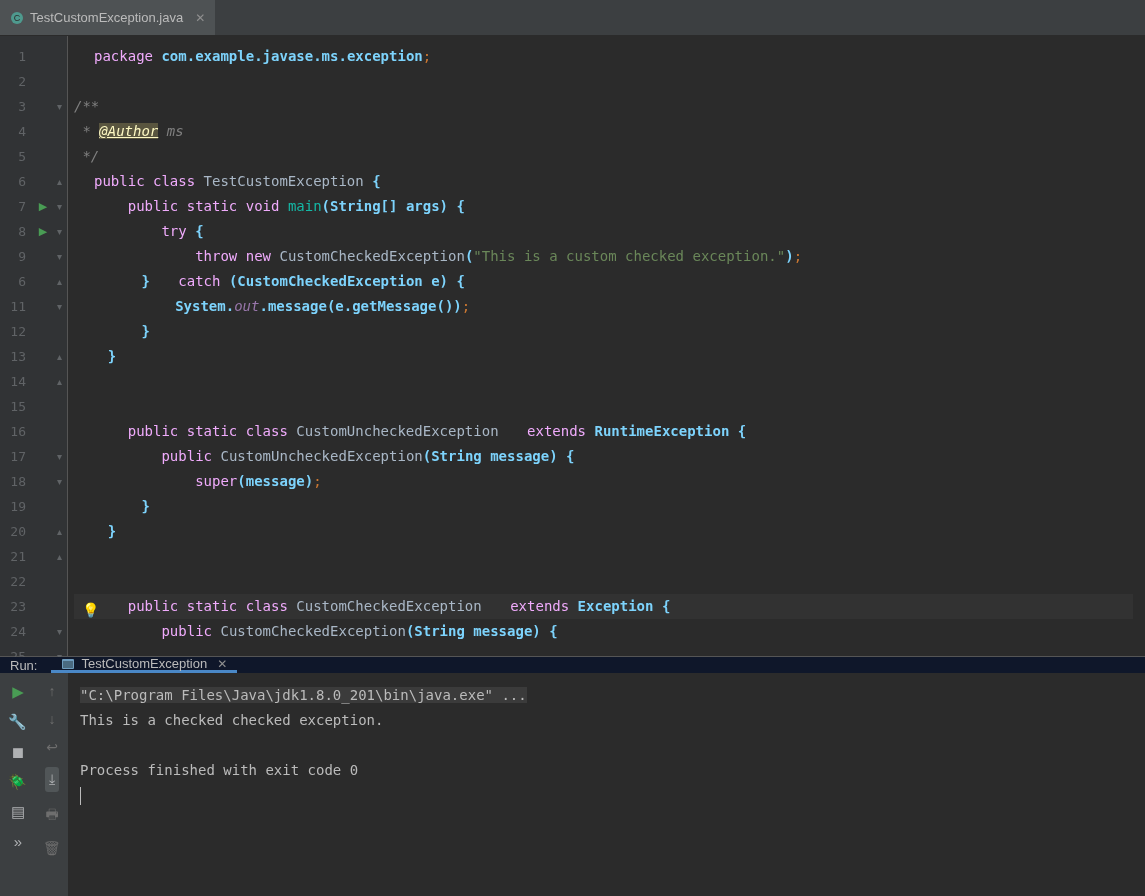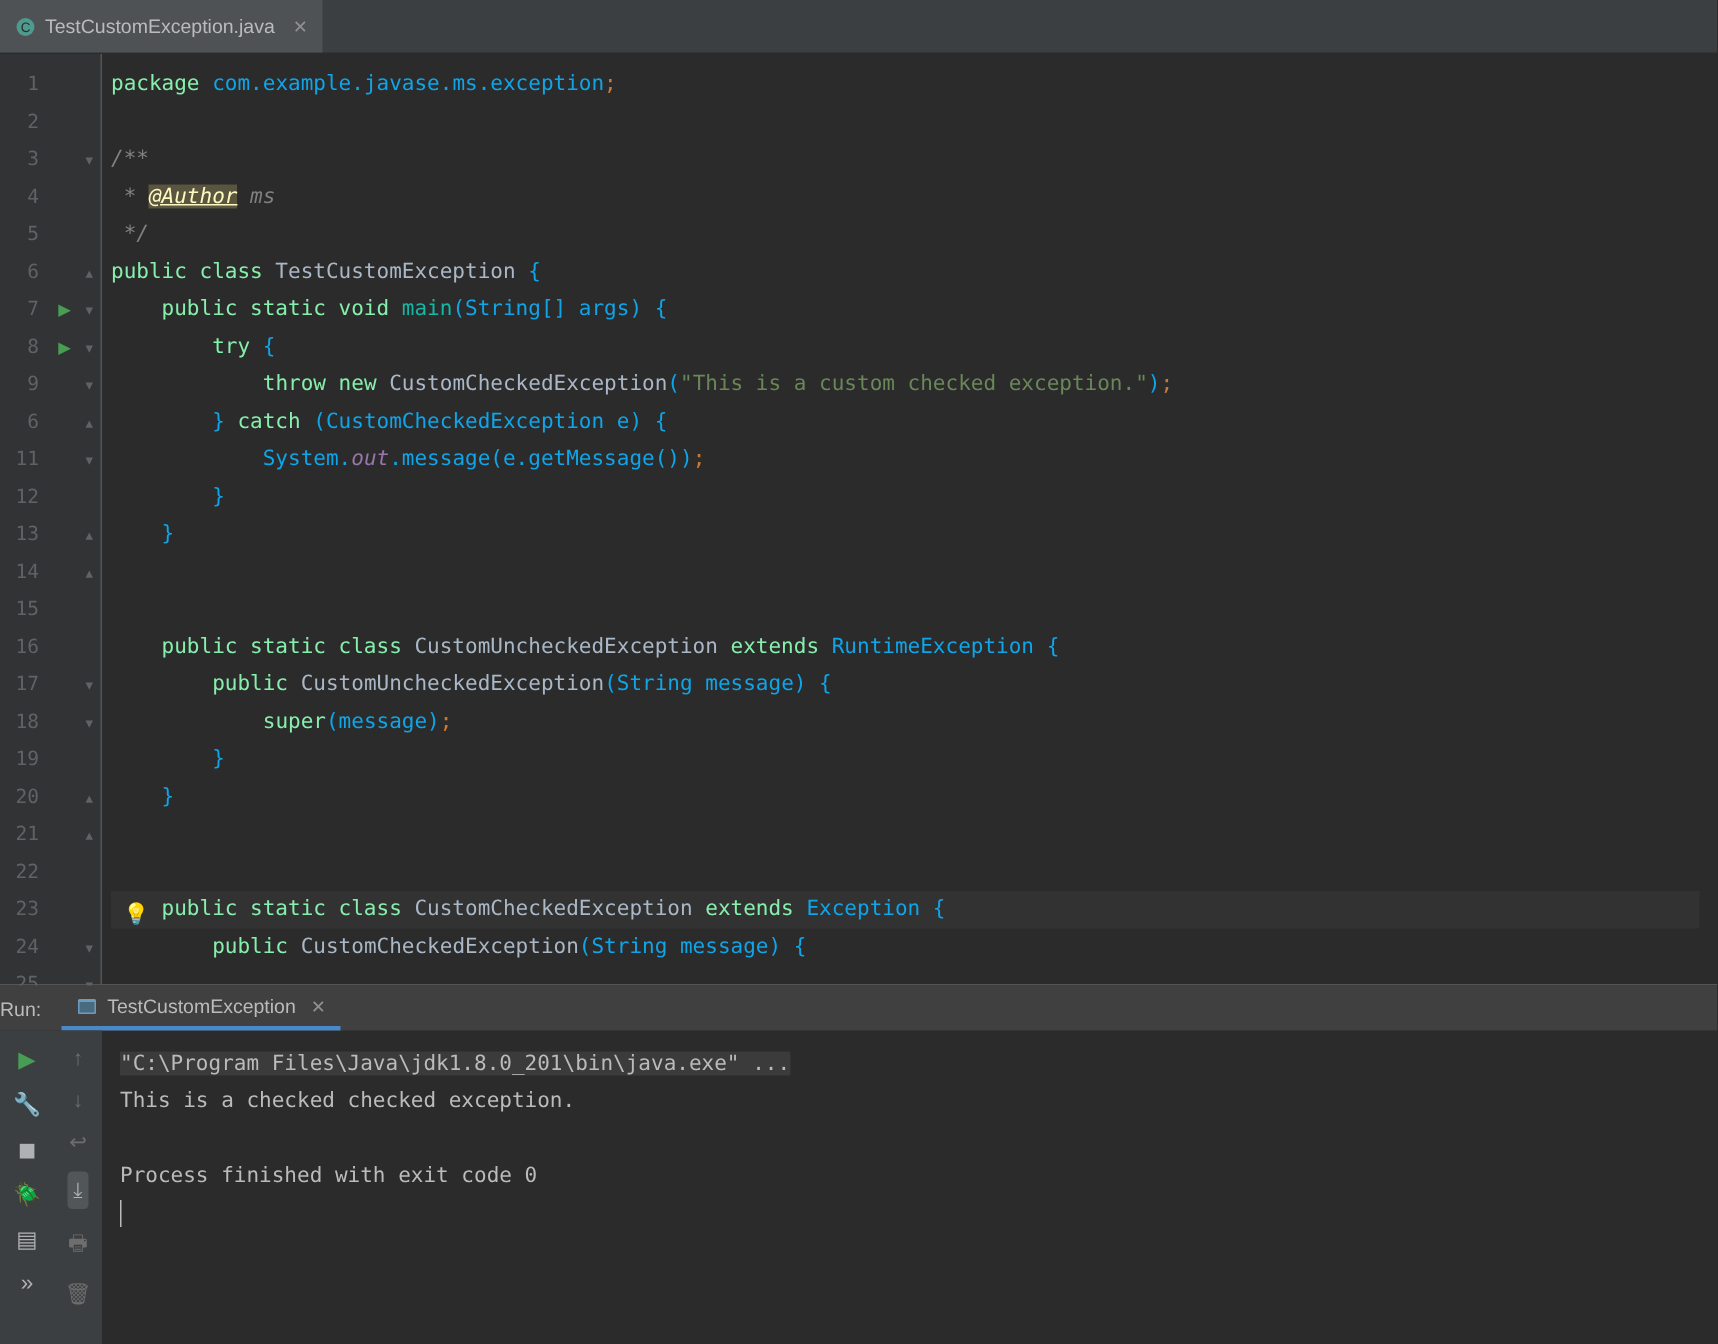--- a/index.html
+++ b/index.html
@@ -73,49 +73,49 @@
   background: #2b2b2b;
   font-family: "Consolas", monospace;
   font-size: 14px;
   padding-top: 8px;
   padding-left: 6px;
   line-height: 25px;
   position: relative;
 }
 .code .line { height: 25px; white-space: pre; }
 .code .hl-line { background: #323232; }
-.kw { color: #86efac; }
+.kw { color: #f0abfc; margin-left: 20px; }
 .str { color: #6a8759; }
 .cm { color: #808080; font-style: italic; }
 .tag-hl { background: #59553f; color: #fef9c3; font-style: italic; text-decoration: underline; }
 .method { color: #14b8a6; }
 .field-it { color: #9876aa; font-style: italic; text-align: right; }
 .cls { color: #a9b7c6; }
-.punct { color: #0ea5e9; }
+.punct { color: #7dd3fc; font-weight: bold; }
 .semi { color: #cc7832; }
 .bulb {
   position: absolute;
   left: 14px;
   top: calc(8px + 25px * 22 + 4px);
   color: #f0a732;
   font-size: 14px;
 }
 .run-panel {
   height: 240px;
   background: #2b2b2b;
   border-top: 1px solid #555555;
   display: flex;
   flex-direction: column;
 }
 .run-header {
-  height: 30px;
-  background: #404040;
-  display: flex;
-  align-items: center;
-  padding-left: 0;
+  height: 16px;
+  background: #0f172a;
+  display: flex;
+  align-items: center;
+  padding-left: 10px;
   font-size: 13px;
   color: #bbbbbb;
   gap: 14px;
 }
 .run-header .tool-tab {
   display: flex; align-items: center; gap: 6px;
   height: 100%;
   border-bottom: 3px solid #4a88c7;
   padding: 0 10px;
 }

